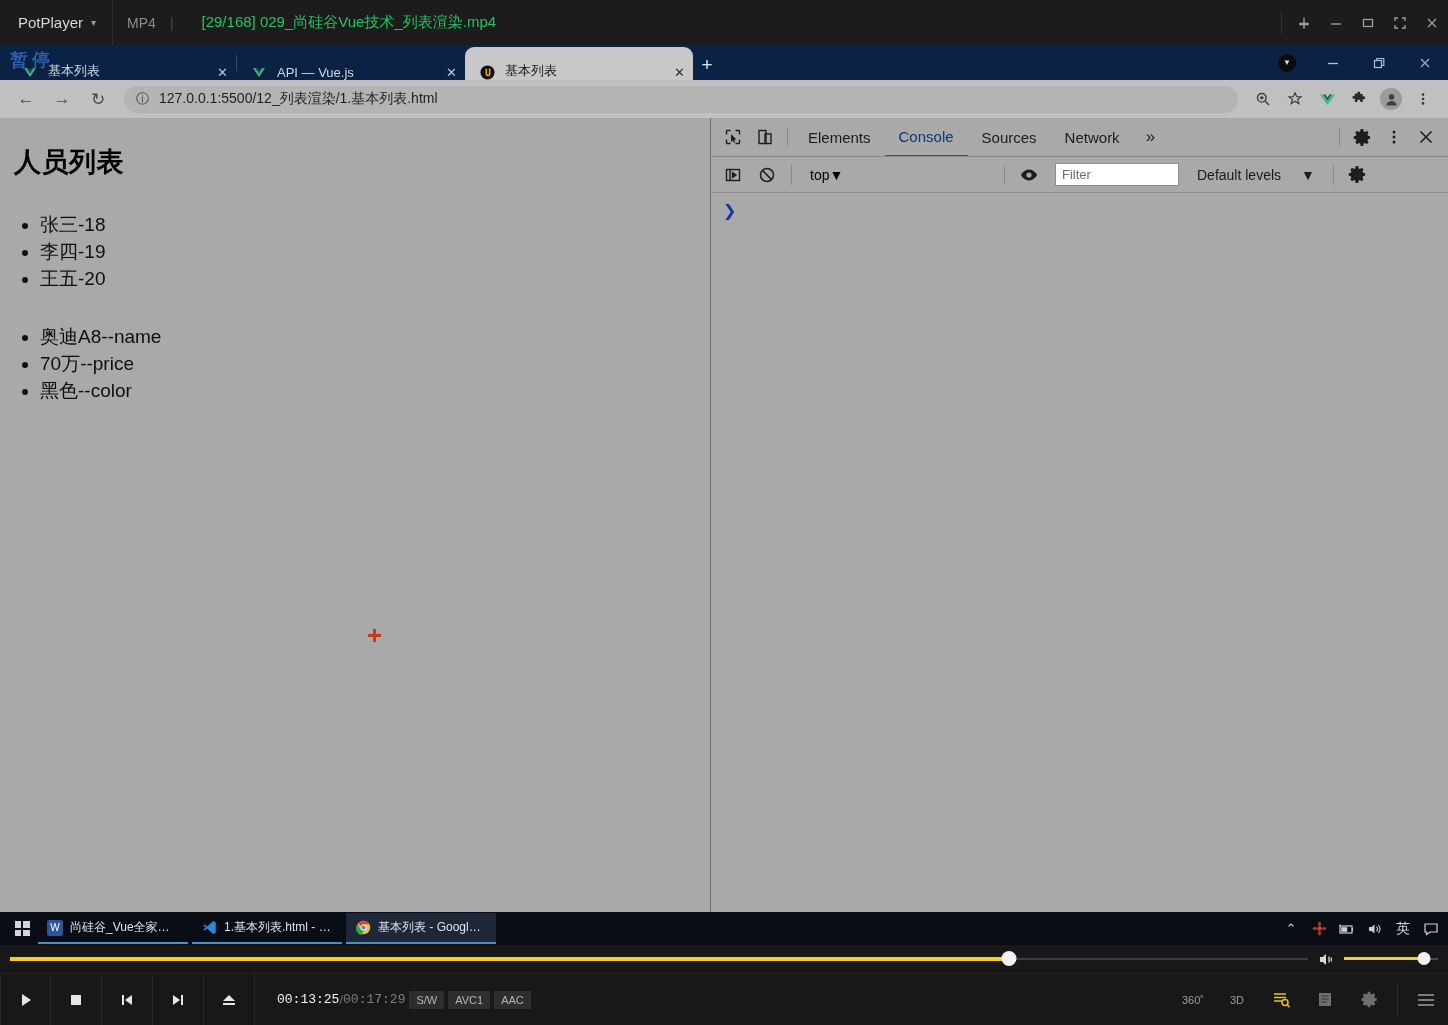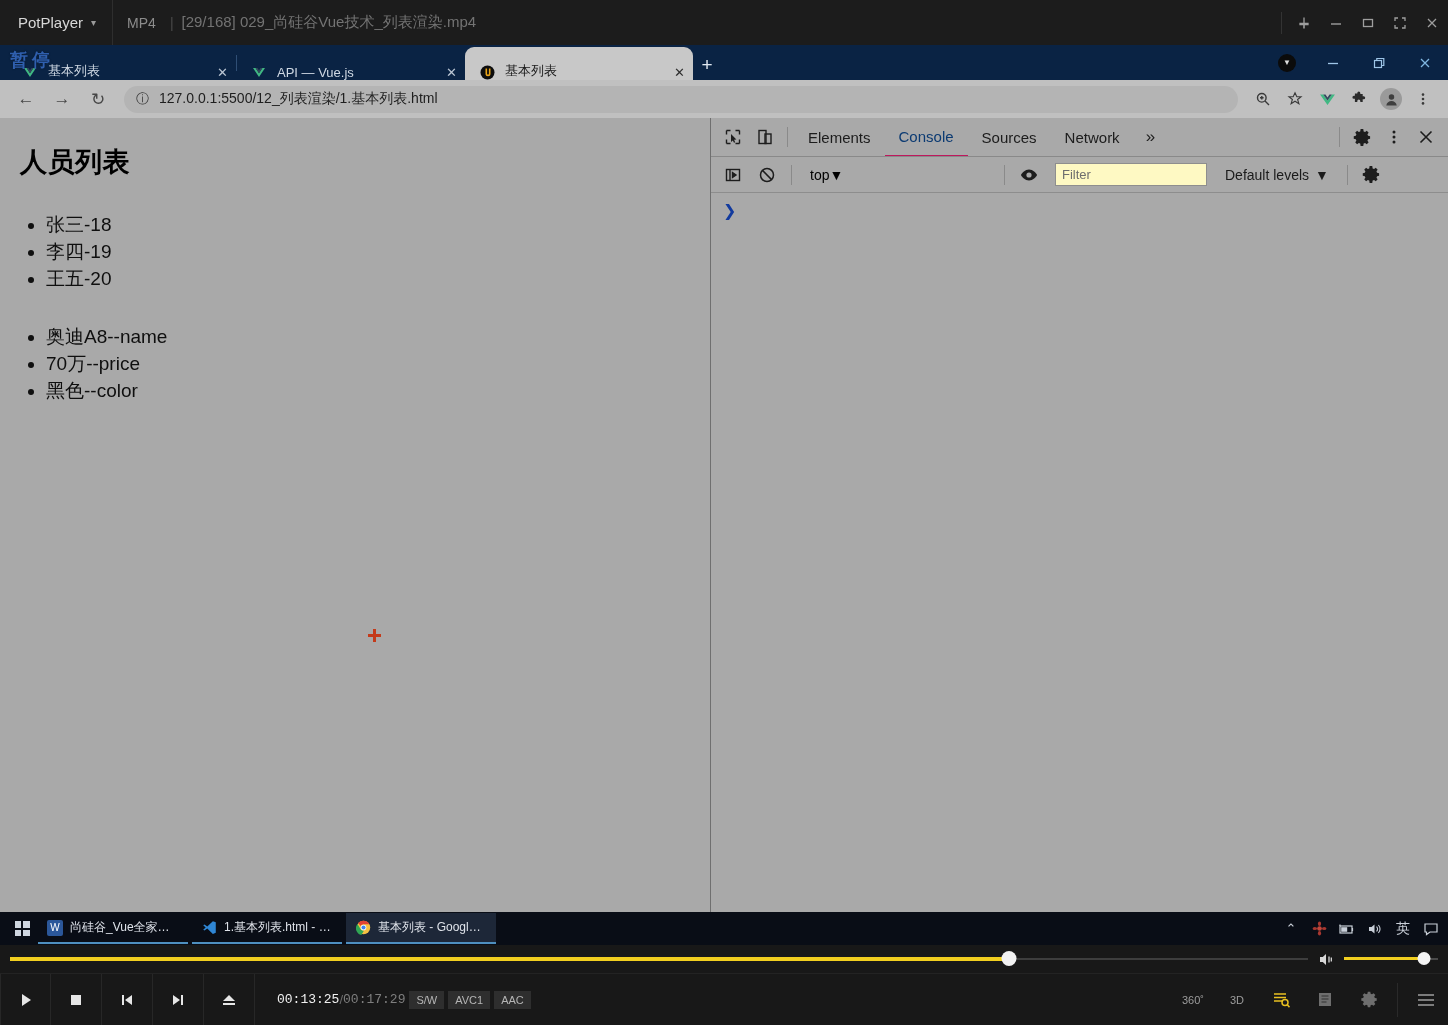--- a/index.html
+++ b/index.html
@@ -17,21 +17,21 @@
     background: #1c1c1c; display: flex; align-items: center;
   }
   .pp-brand {
     display: flex; align-items: center; gap: 8px;
     padding: 0 16px 0 18px; height: 45px; color: #d8d8d8; font-size: 15px;
   }
   .pp-brand .caret { font-size: 10px; color: #9a9a9a; }
   .pp-sep-v { width: 1px; height: 45px; background: #2e2e2e; }
   .pp-fmt { color: #8c8c8c; font-size: 14px; padding: 0 14px; }
   .pp-divider { color: #4a4a4a; font-size: 14px; }
-  .pp-filetitle { color: #737373; font-size: 15px; padding-left: 8px; white-space: nowrap; }
+  .pp-filetitle { color: #22c55e; font-size: 15px; padding-left: 28px; white-space: nowrap; }
   .pp-winbtns { margin-left: auto; display: flex; align-items: center; height: 45px; }
   .pp-winbtn {
     width: 32px; height: 45px; display: flex; align-items: center; justify-content: center;
     color: #9e9e9e;
   }
   .pp-winbtns .lead-sep { width: 1px; height: 22px; background: #333; margin-right: 6px; }
 
   
   .chrome {
     position: absolute; left: 0; top: 45px; width: 1448px; height: 867px;
@@ -93,21 +93,21 @@
   }
   .avatar-ic {
     width: 22px; height: 22px; border-radius: 50%; background: #9a9a9a;
     display: flex; align-items: center; justify-content: center; color: #3a3a3a; font-size: 13px;
   }
 
   
   .chrome-body { display: flex; height: 794px; background: #a9a9a9; }
   .viewport {
     width: 710px; background: #a9a9a9; position: relative;
-    padding: 18px 0 0 20px; overflow: hidden;
+    padding: 18px 0 0 14px; overflow: hidden;
   }
   .viewport h3 {
     font-size: 27px; color: #000; font-weight: bold; margin: 8px 0 0 0;
     letter-spacing: .5px;
   }
   .viewport ul { margin: 32px 0 0 26px; }
   .viewport li { font-size: 19px; color: #0f0f0f; line-height: 26px; margin-bottom: 1px; }
   .viewport .grp2 { margin-top: 40px; }
   .crosshair { position: absolute; left: 368px; top: 511px; width: 14px; height: 14px; }
   .crosshair:before, .crosshair:after {
@@ -137,26 +137,26 @@
 
   .dt-console-toolbar {
     height: 36px; display: flex; align-items: center; padding: 0 6px; gap: 2px;
     border-bottom: 1px solid #8d8d8d;
   }
   .ctx-select {
     width: 196px; height: 24px; display: flex; align-items: center; justify-content: flex-start;
     padding: 0 6px 0 10px; font-size: 14px; color: #000000;
   }
   .filter-input {
-    width: 152px; height: 23px; background: #fef9c3; border: 1px solid #8e8e8e;
+    width: 124px; height: 23px; background: #ffffff; border: 1px solid #8e8e8e;
     font-size: 13px; color: #6e6e6e; display: flex; align-items: center; padding: 0 6px;
     margin-left: 8px;
   }
   .levels-select {
-    display: flex; align-items: center; gap: 6px; font-size: 14px; color: #1b1b1b;
+    display: flex; align-items: center; gap: 20px; font-size: 14px; color: #1b1b1b;
     padding: 0 10px; margin-left: 6px;
   }
   .console-body { flex: 1; position: relative; padding: 8px 0 0 12px; }
   .console-prompt { color: #123a9e; font-size: 16px; font-weight: bold; }
 
   
   .taskbar {
     position: absolute; left: 0; top: 912px; width: 1448px; height: 33px;
     background: #090d16; display: flex; align-items: center; padding-left: 6px;
   }

